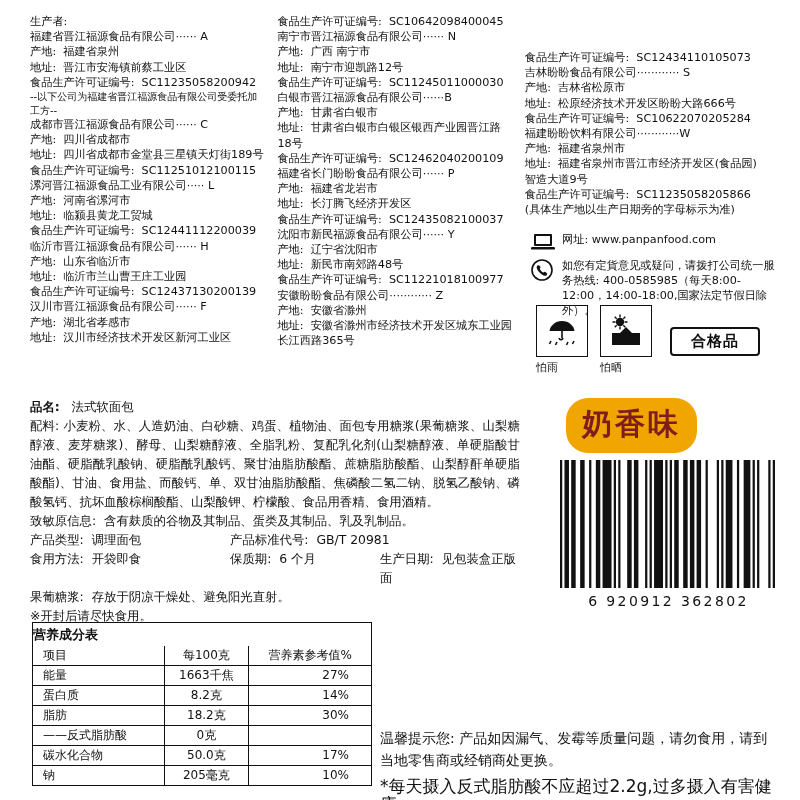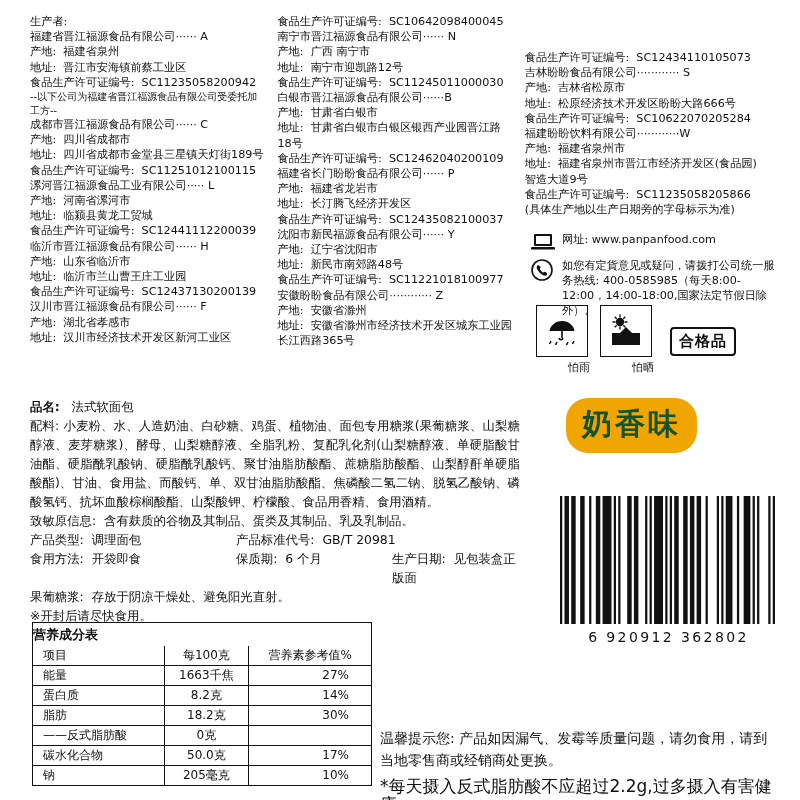--- a/index.html
+++ b/index.html
@@ -25,63 +25,63 @@
   
   .webblock{position:absolute;left:530px;top:232px;width:250px;}
   .wrow{display:flex;align-items:flex-start;gap:6px;margin-bottom:4px;}
   .wicon{flex:0 0 auto;width:26px;height:22px;}
   .wtext{font-size:11.2px;line-height:15px;}
 
   
   .careicons{position:absolute;left:536px;top:305px;display:flex;align-items:flex-start;gap:10px;}
   .careicon{width:54px;}
   .carebox{width:52px;height:52px;border:1.6px solid #111;box-sizing:border-box;display:flex;align-items:center;justify-content:center;}
-  .carelabel{text-align:right;font-size:11px;margin-top:3px;}
+  .carelabel{text-align:left;font-size:11px;margin-top:3px;}
   .qualify{
     margin-left:6px;margin-top:22px;
     border:2px solid #111;border-radius:4px;
-    padding:3px 7px;font-size:15px;font-weight:bold;letter-spacing:1px;
+    padding:3px 19px;font-size:15px;font-weight:bold;letter-spacing:1px;
     background:#fff;
   }
 
   
   .prodinfo{position:absolute;left:30px;top:375px;width:490px;margin-top:22px;}
   .pline{font-size:12.4px;line-height:19px;}
   .pline .lbl{font-weight:bold;}
   .pbody{font-size:12.4px;line-height:19px;text-align:justify;}
-  .tworow{display:flex;gap:6px;}
+  .tworow{display:flex;gap:0;}
   .tworow .a{width:200px;}
   .tworow .b{width:150px;}
   .tworow .c{flex:1;}
 
   
   .nutri{position:absolute;left:32px;top:622px;width:340px;border:1.6px solid #111;box-sizing:border-box;background:#fff;}
   .nutri .cap{font-size:13px;font-weight:bold;padding:3px 0 2px;}
   table.nt{width:100%;border-collapse:collapse;font-size:12px;}
   table.nt th,table.nt td{padding:1px 4px;line-height:17px;}
   .hdrrow td{border-bottom:1.2px solid #111;text-align:center;}
   .hdrrow td.l{text-align:left;padding-left:10px;}
   table.nt td.name{text-align:left;padding-left:10px;}
   table.nt td.val{text-align:center;}
   table.nt td.pct{text-align:right;padding-right:22px;}
   table.nt tr.r td{border-top:1px solid #111;}
   table.nt td.sep{border-left:1px solid #111;}
 
   
   .flavour{
     position:absolute;left:566px;top:398px;
-    background:#f0a500;color:#14532d;
+    background:#f0a500;color:#7f1d1d;
     border-radius:22px;
     padding:6px 16px 8px;
     font-size:30px;font-weight:bold;letter-spacing:3px;
     box-shadow:0 0 0 0 #fff;
   }
 
   
-  .barcode{position:absolute;left:560px;top:496px;width:217px;}
+  .barcode{position:absolute;left:560px;top:460px;width:217px;}
   .bars{height:128px;width:215px;}
   .bcnum{font-size:14px;letter-spacing:2.4px;text-align:center;margin-top:1px;font-family:"DejaVu Sans","Liberation Sans",sans-serif;}
 
   
   .tips{position:absolute;left:380px;top:697px;width:400px;margin-top:30px;}
   .tips .t1{font-size:14px;line-height:22px;}
   .tips .t2{font-size:17px;line-height:18px;margin-top:6px;}
 </style>
 </head>
 <body>

